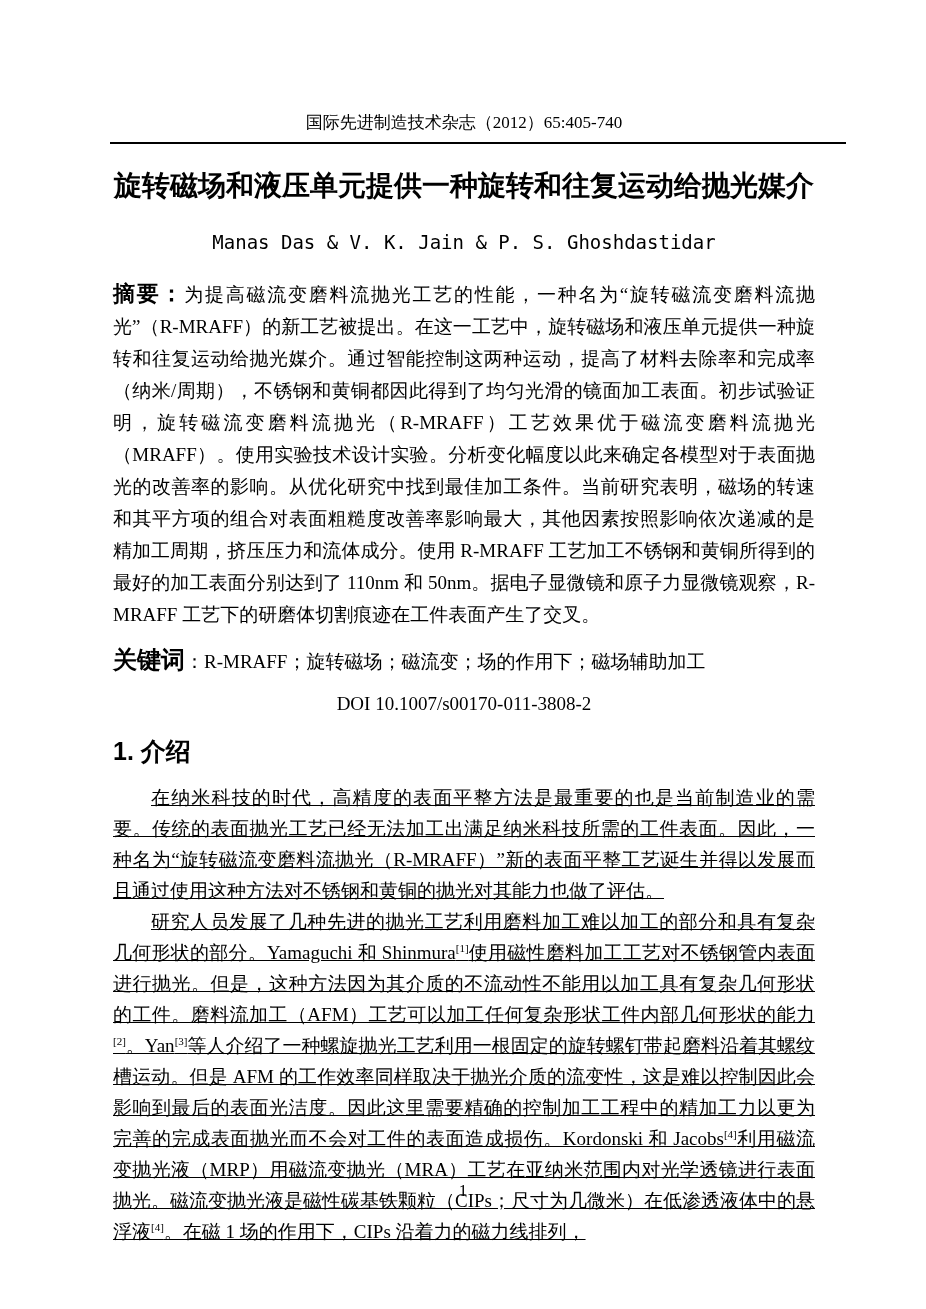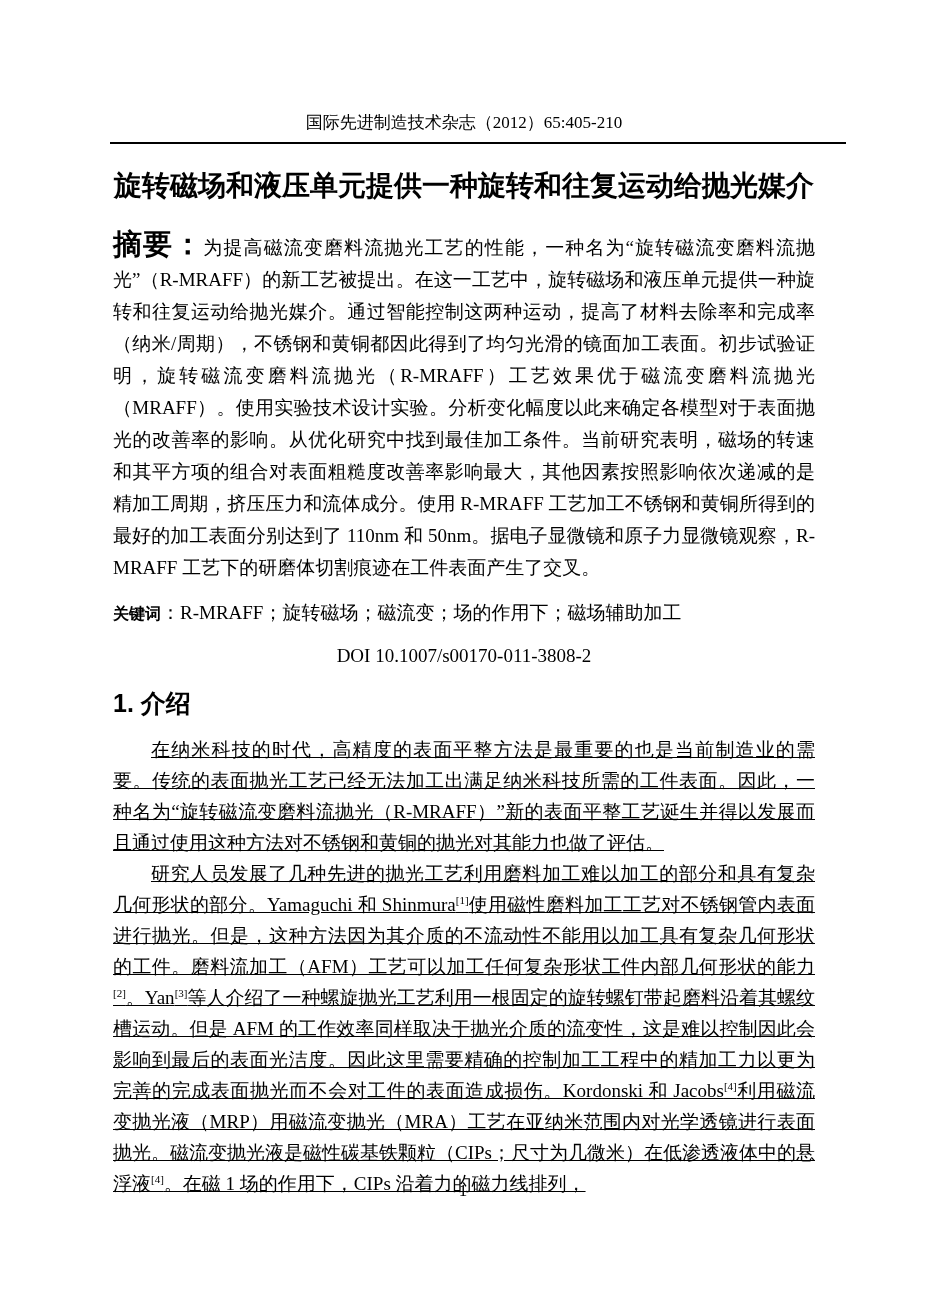--- a/index.html
+++ b/index.html
@@ -49,32 +49,32 @@
   }
   .abstract {
     margin: 24px 0 0 0;
     font-size: 19px;
     line-height: 32px;
     text-align: justify;
   }
   .abstract-label {
     font-family: "Liberation Sans", "DejaVu Sans", sans-serif;
     font-weight: bold;
-    font-size: 29px;
+    font-size: 22px;
   }
   .keywords {
     margin: 14px 0 0 0;
     font-size: 19px;
     line-height: 30px;
     white-space: nowrap;
   }
   .keywords-label {
     font-family: Liberation Sans, sans-serif;
     font-weight: bold;
-    font-size: 16px;
+    font-size: 24px;
   }
   .doi {
     margin: 13px 0 0 0;
     font-size: 19px;
     line-height: 28px;
     white-space: nowrap;
     text-align: center;
   }
   .section-heading {
     margin: 16px 0 4px 0;
@@ -106,26 +106,27 @@
     text-align: center;
     font-size: 17px;
     line-height: 22px;
   }
 </style>
 </head>
 <body>
 
 <div class="page">
 
-  <div class="journal-header">国际先进制造技术杂志（2012）65:405-210</div>
+  <div class="journal-header">国际先进制造技术杂志（2012）65:405-740</div>
 
   <hr class="header-rule">
 
   <h1 class="paper-title">旋转磁场和液压单元提供一种旋转和往复运动给抛光媒介</h1>
 
+  <div class="authors">Manas Das &amp; V. K. Jain &amp; P. S. Ghoshdastidar</div>
 
   <p class="abstract"><span class="abstract-label">摘要：</span><span>为提高磁流变磨料流抛光工艺的性能，一种名为“旋转磁流变磨料流抛光”（R-MRAFF）的新工艺被提出。在这一工艺中，旋转磁场和液压单元提供一种旋转和往复运动给抛光媒介。通过智能控制这两种运动，提高了材料去除率和完成率（纳米/周期），不锈钢和黄铜都因此得到了均匀光滑的镜面加工表面。初步试验证明，旋转磁流变磨料流抛光（R-MRAFF）工艺效果优于磁流变磨料流抛光（MRAFF）。使用实验技术设计实验。分析变化幅度以此来确定各模型对于表面抛光的改善率的影响。从优化研究中找到最佳加工条件。当前研究表明，磁场的转速和其平方项的组合对表面粗糙度改善率影响最大，其他因素按照影响依次递减的是精加工周期，挤压压力和流体成分。使用 R-MRAFF 工艺加工不锈钢和黄铜所得到的最好的加工表面分别达到了 110nm 和 50nm。据电子显微镜和原子力显微镜观察，R-MRAFF 工艺下的研磨体切割痕迹在工件表面产生了交叉。</span></p>
 
   <div class="keywords"><span class="keywords-label">关键词</span><span>：R-MRAFF；旋转磁场；磁流变；场的作用下；磁场辅助加工</span></div>
 
   <div class="doi">DOI 10.1007/s00170-011-3808-2</div>
 
   <h2 class="section-heading">1. 介绍</h2>
 
   <div class="intro-paragraphs">

